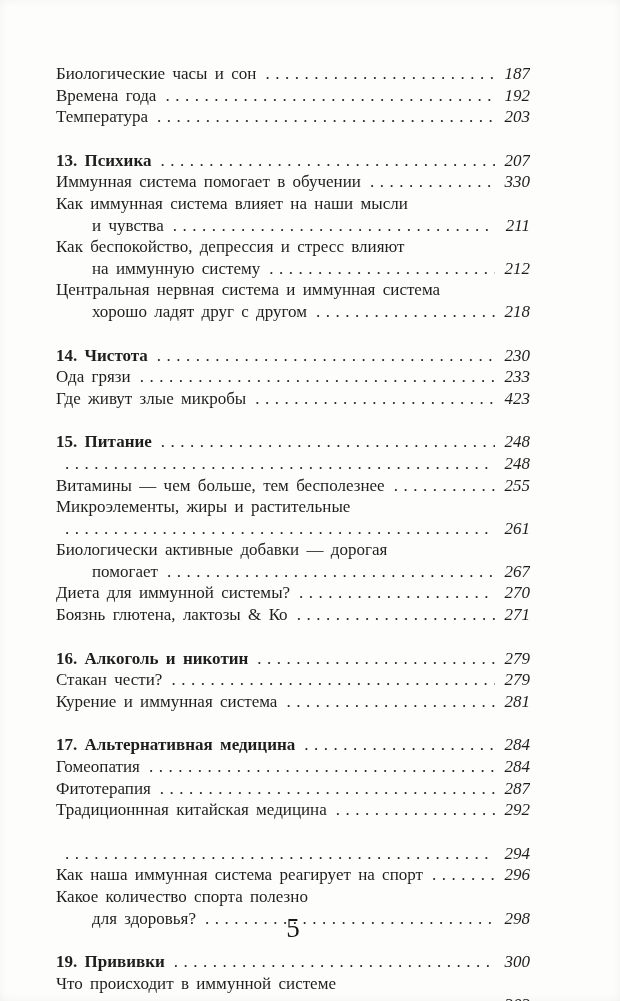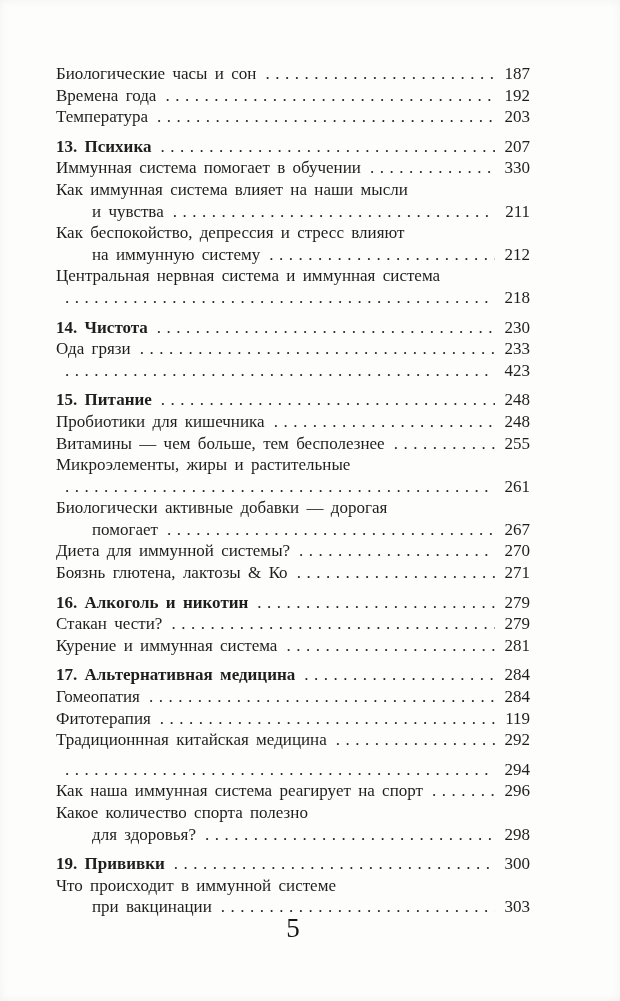--- a/index.html
+++ b/index.html
@@ -26,21 +26,21 @@
     overflow: hidden;
   }
   .row {
     display: flex;
     align-items: flex-end;
     line-height: 21.6px;
     white-space: nowrap;
   }
   .row.chapter {
     font-weight: 700;
-    margin-top: 8px;
+    margin-top: 22px;
   }
   .row.indent .title {
     padding-left: 36px;
     font-family: Liberation Serif, serif;
   }
   .title {
     flex: 0 0 auto;
     word-spacing: 0.18em;
   }
   .leader {
@@ -54,20 +54,21 @@
     color: #262626;
   }
   .leader::before {
     content: "..............................................................................";
   }
   .pagenum {
     flex: 0 0 auto;
     min-width: 30px;
     text-align: right;
     font-weight: 400;
+    font-style: italic;
   }
   .row.chapter .pagenum { font-weight: 400; }
   .footer {
     position: absolute;
     top: 913px;
     left: 56px;
     width: 474px;
     text-align: center;
   }
   .folio {
@@ -119,44 +120,45 @@
       </div>
       <div class="row indent">
         <span class="title">на иммунную систему</span>
         <span class="leader"></span>
         <span class="pagenum">212</span>
       </div>
       <div class="row">
         <span class="title">Центральная нервная система и иммунная система</span>
       </div>
       <div class="row indent">
+        <span class="title">хорошо ладят друг с другом</span>
         <span class="leader"></span>
         <span class="pagenum">218</span>
       </div>
       <div class="row chapter">
         <span class="title">14. Чистота</span>
         <span class="leader"></span>
         <span class="pagenum">230</span>
       </div>
       <div class="row">
         <span class="title">Ода грязи</span>
         <span class="leader"></span>
         <span class="pagenum">233</span>
       </div>
       <div class="row">
+        <span class="title">Где живут злые микробы</span>
         <span class="leader"></span>
         <span class="pagenum">423</span>
       </div>
       <div class="row chapter">
         <span class="title">15. Питание</span>
         <span class="leader"></span>
         <span class="pagenum">248</span>
       </div>
       <div class="row">
-        <span class="title">Пробиотики для кишечника</span>
         <span class="leader"></span>
         <span class="pagenum">248</span>
       </div>
       <div class="row">
         <span class="title">Витамины — чем больше, тем бесполезнее</span>
         <span class="leader"></span>
         <span class="pagenum">255</span>
       </div>
       <div class="row">
         <span class="title">Микроэлементы, жиры и растительные</span>
@@ -204,21 +206,21 @@
         <span class="pagenum">284</span>
       </div>
       <div class="row">
         <span class="title">Гомеопатия</span>
         <span class="leader"></span>
         <span class="pagenum">284</span>
       </div>
       <div class="row">
         <span class="title">Фитотерапия</span>
         <span class="leader"></span>
-        <span class="pagenum">119</span>
+        <span class="pagenum">287</span>
       </div>
       <div class="row">
         <span class="title">Традиционнная китайская медицина</span>
         <span class="leader"></span>
         <span class="pagenum">292</span>
       </div>
       <div class="row chapter">
         <span class="leader"></span>
         <span class="pagenum">294</span>
       </div>

